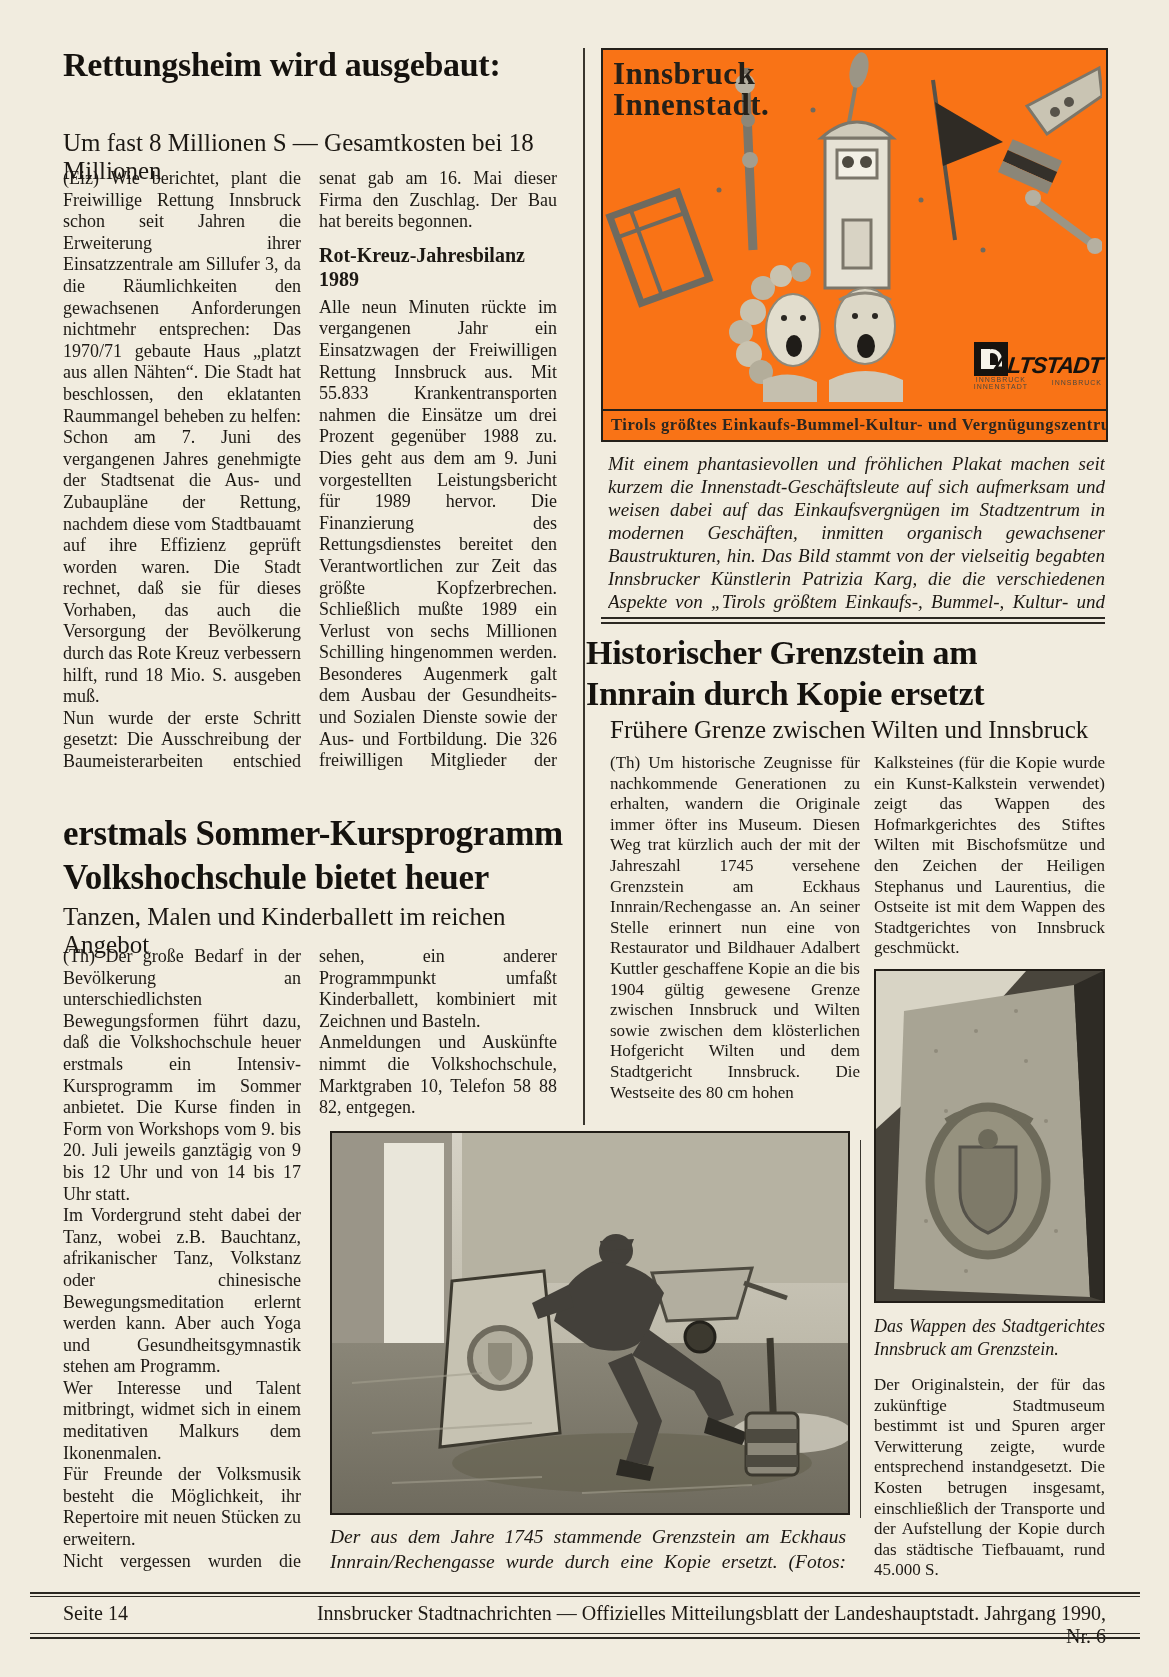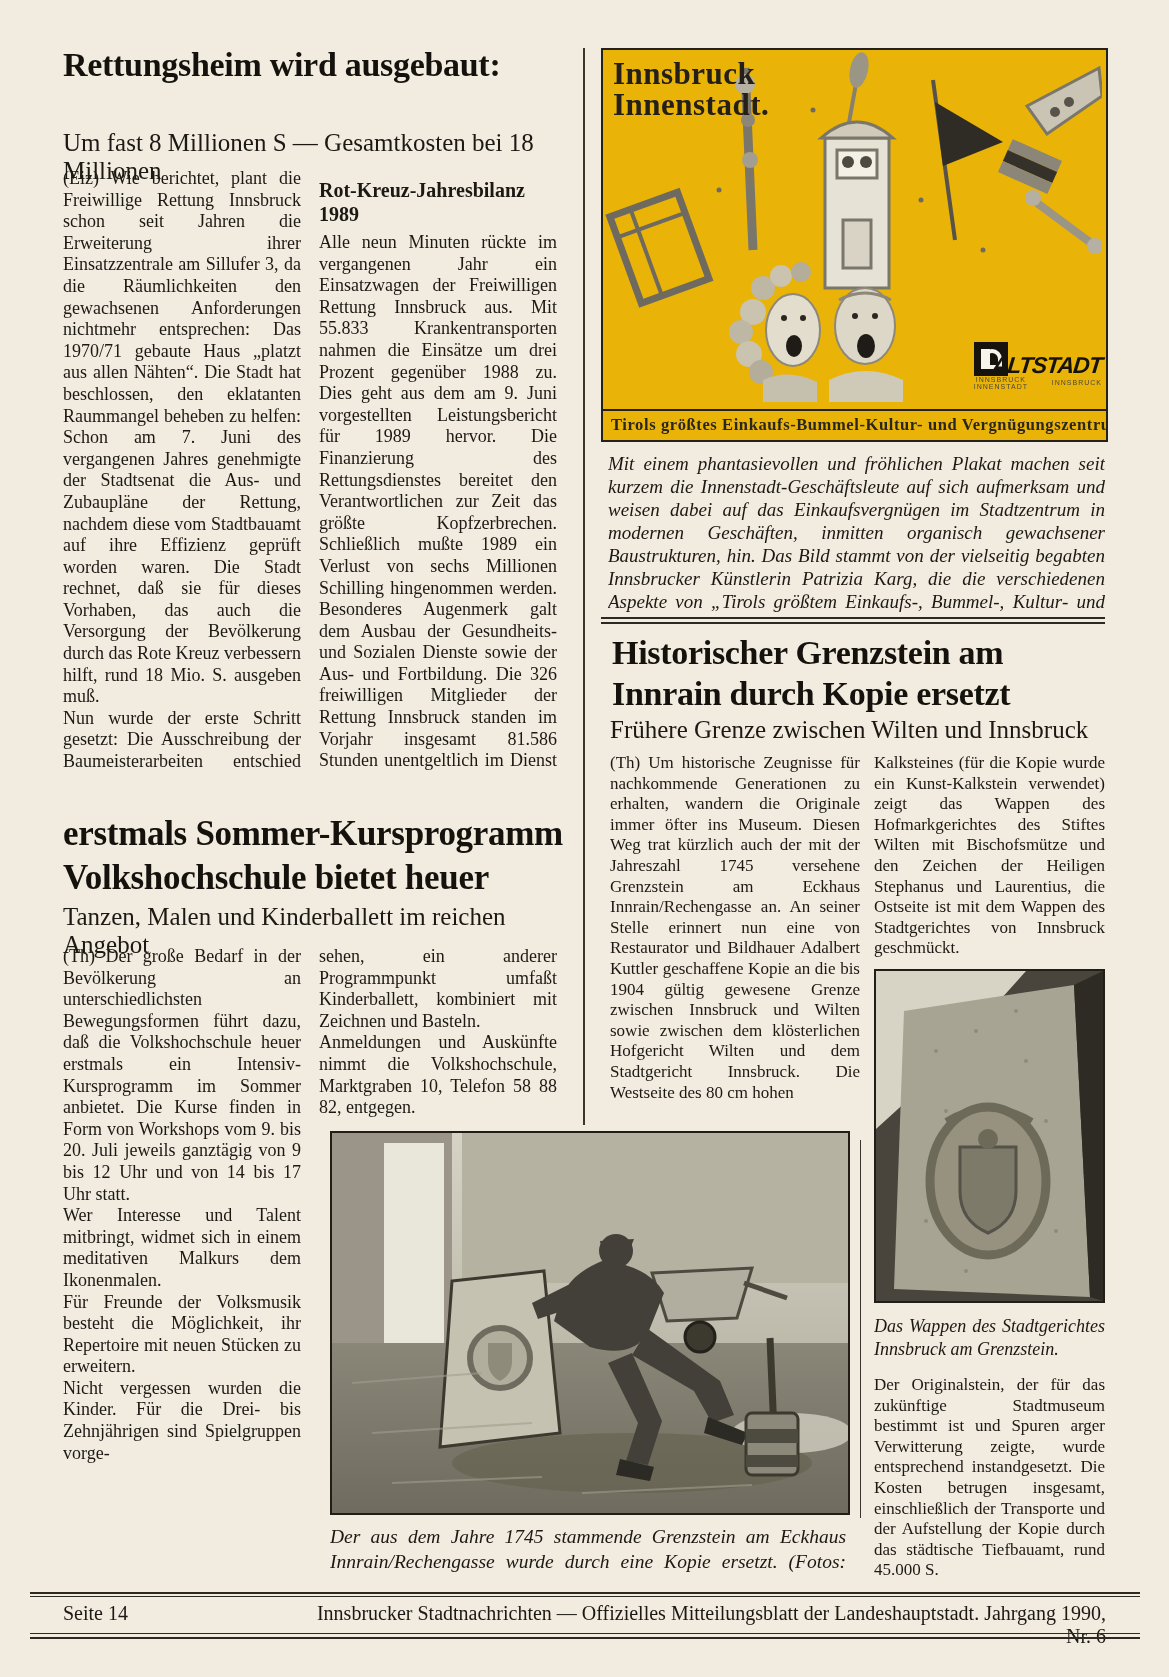--- a/index.html
+++ b/index.html
@@ -14,21 +14,21 @@
   .body-col{font-size:18px; line-height:21.6px; text-align:justify; overflow:hidden;
             -webkit-hyphens:auto; hyphens:auto;}
   .body-col p{margin:0;}
   .body-col.small{font-size:17px; line-height:20.6px;}
   .crosshead{font-weight:700; font-size:20px; line-height:24px; margin:10px 0 6px 0 !important; text-align:left;}
   .cap-italic{font-style:italic; font-size:19px; line-height:23px; text-align:justify; overflow:hidden;}
   .photo{border:2px solid #211d17; background:#8e8a7e; overflow:hidden;}
   .vrule{width:2px; background:#3a362e;}
   .hrule{background:#2c2822;}
   
-  .poster{border:2.5px solid #24201a; background:#eab308;}
+  .poster{border:2.5px solid #24201a; background:#f97316;}
   .poster-brand{font-weight:700; font-size:31px; line-height:31px; letter-spacing:0.5px; color:#242019;}
   .poster-slogan{font-weight:700; font-size:47px; letter-spacing:1px; color:#2a2620;}
   .poster-strip{border-top:2px solid #24201a; font-weight:700; font-size:16.5px; letter-spacing:0.6px;
                 color:#2a2620; padding:4px 6px 5px 8px; white-space:nowrap; overflow:hidden;}
   .logo-altstadt{font-weight:700; font-style:italic; font-size:23px; letter-spacing:-1px; color:#16130f;
                  font-family:"Liberation Sans", sans-serif; transform:skewX(-6deg);}
   .logo-sub{font-size:7px; letter-spacing:1px; color:#4c483f; font-family:"Liberation Sans", sans-serif;}
   .logo-mark{width:34px;height:34px;background:#16130f; position:relative;}
   .logo-mark::after{content:""; position:absolute; left:7px; top:7px; width:9px; height:20px; background:#f7f4ea;}
   .logo-mark::before{content:""; position:absolute; right:6px; top:7px; width:12px; height:12px;
@@ -44,20 +44,21 @@
   <div class="abs headline" style="left:63px; top:44px; width:500px;">
     <div>Rettungsheim wird ausgebaut:</div>
   </div>
   <div class="abs subhead" style="left:63px; top:129px; width:500px;">Um fast 8 Millionen S — Gesamtkosten bei 18 Millionen</div>
 
   <div class="abs body-col" style="left:63px; top:168px; width:238px; height:606px;">
     <p>(Eiz) Wie berichtet, plant die Freiwillige Rettung Innsbruck schon seit Jahren die Erweiterung ihrer Einsatzzentrale am Sillufer 3, da die Räumlichkeiten den gewachsenen Anforderungen nichtmehr entsprechen: Das 1970/71 gebaute Haus „platzt aus allen Nähten“. Die Stadt hat beschlossen, den eklatanten Raummangel beheben zu helfen: Schon am 7. Juni des vergangenen Jahres genehmigte der Stadtsenat die Aus- und Zubaupläne der Rettung, nachdem diese vom Stadtbauamt auf ihre Effizienz geprüft worden waren. Die Stadt rechnet, daß sie für dieses Vorhaben, das auch die Versorgung der Bevölkerung durch das Rote Kreuz verbessern hilft, rund 18 Mio. S. ausgeben muß.</p>
     <p>Nun wurde der erste Schritt gesetzt: Die Ausschreibung der Baumeisterarbeiten entschied die Firma Innerebner als Billigstbieter für sich mit einem Betrag von 7,870.000 Schilling. Der Stadt-</p>
   </div>
   <div class="abs body-col" style="left:319px; top:168px; width:238px; height:606px;">
+    <p>senat gab am 16. Mai dieser Firma den Zuschlag. Der Bau hat bereits begonnen.</p>
     <p class="crosshead">Rot-Kreuz-Jahresbilanz 1989</p>
     <p>Alle neun Minuten rückte im vergangenen Jahr ein Einsatzwagen der Freiwilligen Rettung Innsbruck aus. Mit 55.833 Krankentransporten nahmen die Einsätze um drei Prozent gegenüber 1988 zu. Dies geht aus dem am 9. Juni vorgestellten Leistungsbericht für 1989 hervor. Die Finanzierung des Rettungsdienstes bereitet den Verantwortlichen zur Zeit das größte Kopfzerbrechen. Schließlich mußte 1989 ein Verlust von sechs Millionen Schilling hingenommen werden. Besonderes Augenmerk galt dem Ausbau der Gesundheits- und Sozialen Dienste sowie der Aus- und Fortbildung. Die 326 freiwilligen Mitglieder der Rettung Innsbruck standen im Vorjahr insgesamt 81.586 Stunden unentgeltlich im Dienst des Nächsten.</p>
   </div>
 
   <div class="abs vrule" style="left:583px; top:48px; height:1077px;"></div>
 
   <div class="abs poster" style="left:601px; top:48px; width:503px; height:390px;">
 
     <svg class="abs" style="left:0; top:0;" width="499" height="352" viewBox="0 0 499 352">
 
@@ -144,21 +145,21 @@
     </div>
 
     <div class="abs poster-strip" style="left:0; right:0; bottom:0;">Tirols größtes Einkaufs-Bummel-Kultur- und Vergnügungszentrum</div>
   </div>
 
   <div class="abs cap-italic" style="left:608px; top:452px; width:497px; height:162px;">Mit einem phantasievollen und fröhlichen Plakat machen seit kurzem die Innenstadt-Geschäftsleute auf sich aufmerksam und weisen dabei auf das Einkaufsvergnügen im Stadtzentrum in modernen Geschäften, inmitten organisch gewachsener Baustrukturen, hin. Das Bild stammt von der vielseitig begabten Innsbrucker Künstlerin Patrizia Karg, die die verschiedenen Aspekte von „Tirols größtem Einkaufs-, Bummel-, Kultur- und Vergnügungszentrum“ sehr einladend dargestellt hat.</div>
 
   <div class="abs hrule" style="left:601px; top:617px; width:504px; height:2px;"></div>
   <div class="abs hrule" style="left:601px; top:622px; width:504px; height:2px;"></div>
 
-  <div class="abs headline" style="left:612px; top:632px; width:500px;">
+  <div class="abs headline" style="left:586px; top:632px; width:500px;">
     <div>Historischer Grenzstein am</div>
     <div>Innrain durch Kopie ersetzt</div>
   </div>
   <div class="abs subhead" style="left:610px; top:716px; width:500px;">Frühere Grenze zwischen Wilten und Innsbruck</div>
 
   <div class="abs body-col small" style="left:610px; top:753px; width:250px; height:372px;">
     <p>(Th) Um historische Zeugnisse für nachkommende Generationen zu erhalten, wandern die Originale immer öfter ins Museum. Diesen Weg trat kürzlich auch der mit der Jahreszahl 1745 versehene Grenzstein am Eckhaus Innrain/Rechengasse an. An seiner Stelle erinnert nun eine von Restaurator und Bildhauer Adalbert Kuttler geschaffene Kopie an die bis 1904 gültig gewesene Grenze zwischen Innsbruck und Wilten sowie zwischen dem klösterlichen Hofgericht Wilten und dem Stadtgericht Innsbruck. Die Westseite des 80 cm hohen</p>
   </div>
 
   <div class="abs" style="left:874px; top:753px; width:231px; height:832px; overflow:hidden;">
@@ -196,20 +197,21 @@
   </div>
 
   <div class="abs headline" style="left:63px; top:812px; width:520px; font-size:35px; line-height:44px;">
     <div>erstmals Sommer-Kursprogramm</div>
     <div>Volkshochschule bietet heuer</div>
   </div>
   <div class="abs subhead" style="left:63px; top:903px; width:520px;">Tanzen, Malen und Kinderballett im reichen Angebot</div>
 
   <div class="abs body-col" style="left:63px; top:946px; width:238px; height:628px;">
     <p>(Th) Der große Bedarf in der Bevölkerung an unterschiedlichsten Bewegungsformen führt dazu, daß die Volkshochschule heuer erstmals ein Intensiv-Kursprogramm im Sommer anbietet. Die Kurse finden in Form von Workshops vom 9. bis 20. Juli jeweils ganztägig von 9 bis 12 Uhr und von 14 bis 17 Uhr statt.</p>
+    <p>Im Vordergrund steht dabei der Tanz, wobei z.B. Bauchtanz, afrikanischer Tanz, Volkstanz oder chinesische Bewegungsmeditation erlernt werden kann. Aber auch Yoga und Gesundheitsgymnastik stehen am Programm.</p>
     <p>Wer Interesse und Talent mitbringt, widmet sich in einem meditativen Malkurs dem Ikonenmalen.</p>
     <p>Für Freunde der Volksmusik besteht die Möglichkeit, ihr Repertoire mit neuen Stücken zu erweitern.</p>
     <p>Nicht vergessen wurden die Kinder. Für die Drei- bis Zehnjährigen sind Spielgruppen vorge-</p>
   </div>
   <div class="abs body-col" style="left:319px; top:946px; width:238px; height:180px;">
     <p>sehen, ein anderer Programmpunkt umfaßt Kinderballett, kombiniert mit Zeichnen und Basteln.</p>
     <p>Anmeldungen und Auskünfte nimmt die Volkshochschule, Marktgraben 10, Telefon 58 88 82, entgegen.</p>
   </div>
 
   <div class="abs photo" style="left:330px; top:1131px; width:516px; height:380px;">

